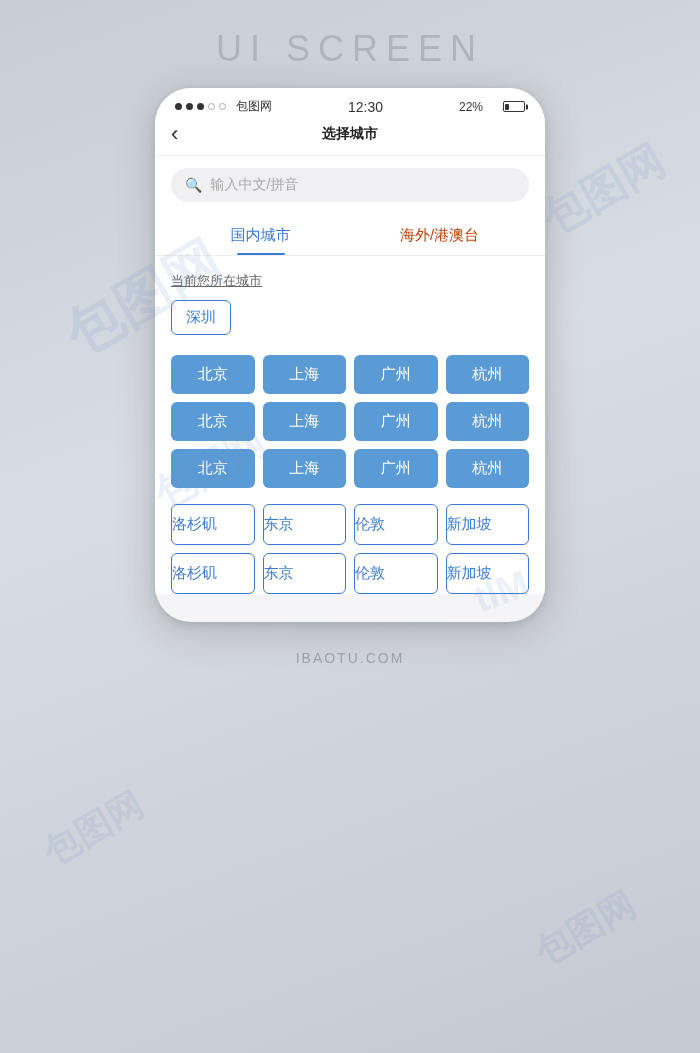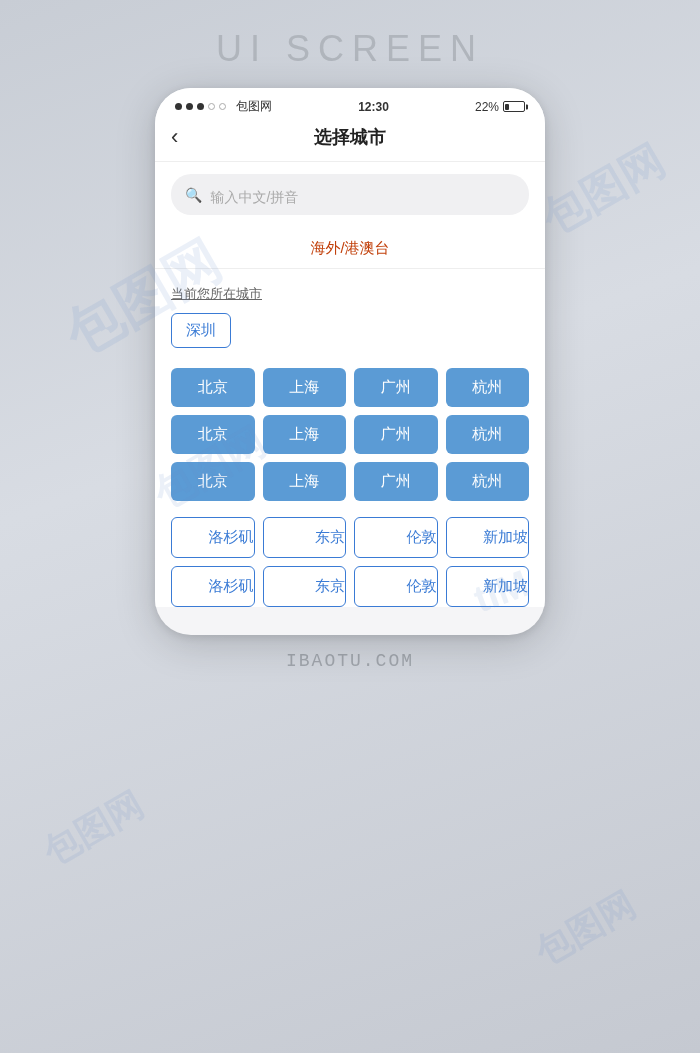--- a/index.html
+++ b/index.html
@@ -77,29 +77,29 @@
       border: 1.5px solid #aaa;
     }
 
     .status-carrier {
       font-size: 12px;
       color: #333;
       margin-left: 6px;
     }
 
     .status-time {
-      font-size: 12px;
-      font-weight: 700;
+      font-size: 14px;
+      font-weight: 400;
       color: #333;
     }
 
     .status-right {
       display: flex;
       align-items: center;
-      gap: 4px;
+      gap: 20px;
       font-size: 12px;
       color: #333;
     }
 
     .battery-icon {
       display: flex;
       align-items: center;
     }
 
     .battery-body {
@@ -145,21 +145,21 @@
 
     .back-btn {
       position: absolute;
       left: 16px;
       font-size: 22px;
       color: #333;
       cursor: pointer;
     }
 
     .nav-title {
-      font-size: 18px;
+      font-size: 14px;
       font-weight: 600;
       color: #222;
     }
 
     
     .search-bar-wrap {
       background: #fff;
       padding: 12px 16px 12px 16px;
     }
 
@@ -173,21 +173,20 @@
     }
 
     .search-icon {
       color: #aaa;
       font-size: 14px;
     }
 
     .search-placeholder {
       font-size: 14px;
       color: #aaa;
-      margin-top: 7px;
     }
 
     
     .tabs {
       background: #fff;
       display: flex;
       border-bottom: 1px solid #eee;
       padding: 0 16px;
     }
 
@@ -270,21 +269,21 @@
 
     
     .guess-cities-wrap {
       margin-top: 16px;
     }
 
     .city-btn-outline {
       border: 1.5px solid #3a7bd5;
       border-radius: 6px;
       padding: 10px 0;
-      text-align: right;
+      text-align: left;
       font-size: 15px;
       color: #3a7bd5;
       background: #fff;
       cursor: pointer;
     }
 
     
     .watermark {
       position: absolute;
       z-index: 10;
@@ -299,25 +298,24 @@
     .wm1 { top: 260px; left: 60px; font-size: 56px; }
     .wm2 { top: 440px; left: 150px; font-size: 40px; }
     .wm3 { top: 160px; right: 30px; font-size: 44px; }
     .wm4 { bottom: 200px; left: 40px; font-size: 36px; }
     .wm5 { bottom: 100px; right: 60px; font-size: 36px; }
 
     
     .bottom-label {
       position: relative;
       z-index: 1;
-      margin-top: 16px;
-      font-size: 18px;
+      margin-top: 28px;
+      font-size: 14px;
       color: #a0a5ac;
       letter-spacing: 2px;
-      font-family: Liberation Mono, monospace;
     }
 
     
     .tim-overlay {
       position: absolute;
       top: 570px;
       left: 474px;
       font-size: 38px;
       font-weight: 700;
       color: rgba(100,140,200,0.12);
@@ -367,20 +365,21 @@
   </div>
 
   <div class="search-bar-wrap">
     <div class="search-bar">
       <span class="search-icon">🔍</span>
       <span class="search-placeholder">输入中文/拼音</span>
     </div>
   </div>
 
   <div class="tabs">
+    <div class="tab active">国内城市</div>
     <div class="tab">海外/港澳台</div>
   </div>
 
   <div class="content">
 
     <div class="current-city-wrap">
       <div class="section-label">当前您所在城市</div>
       <div class="current-city-btn">深圳</div>
     </div>
 

